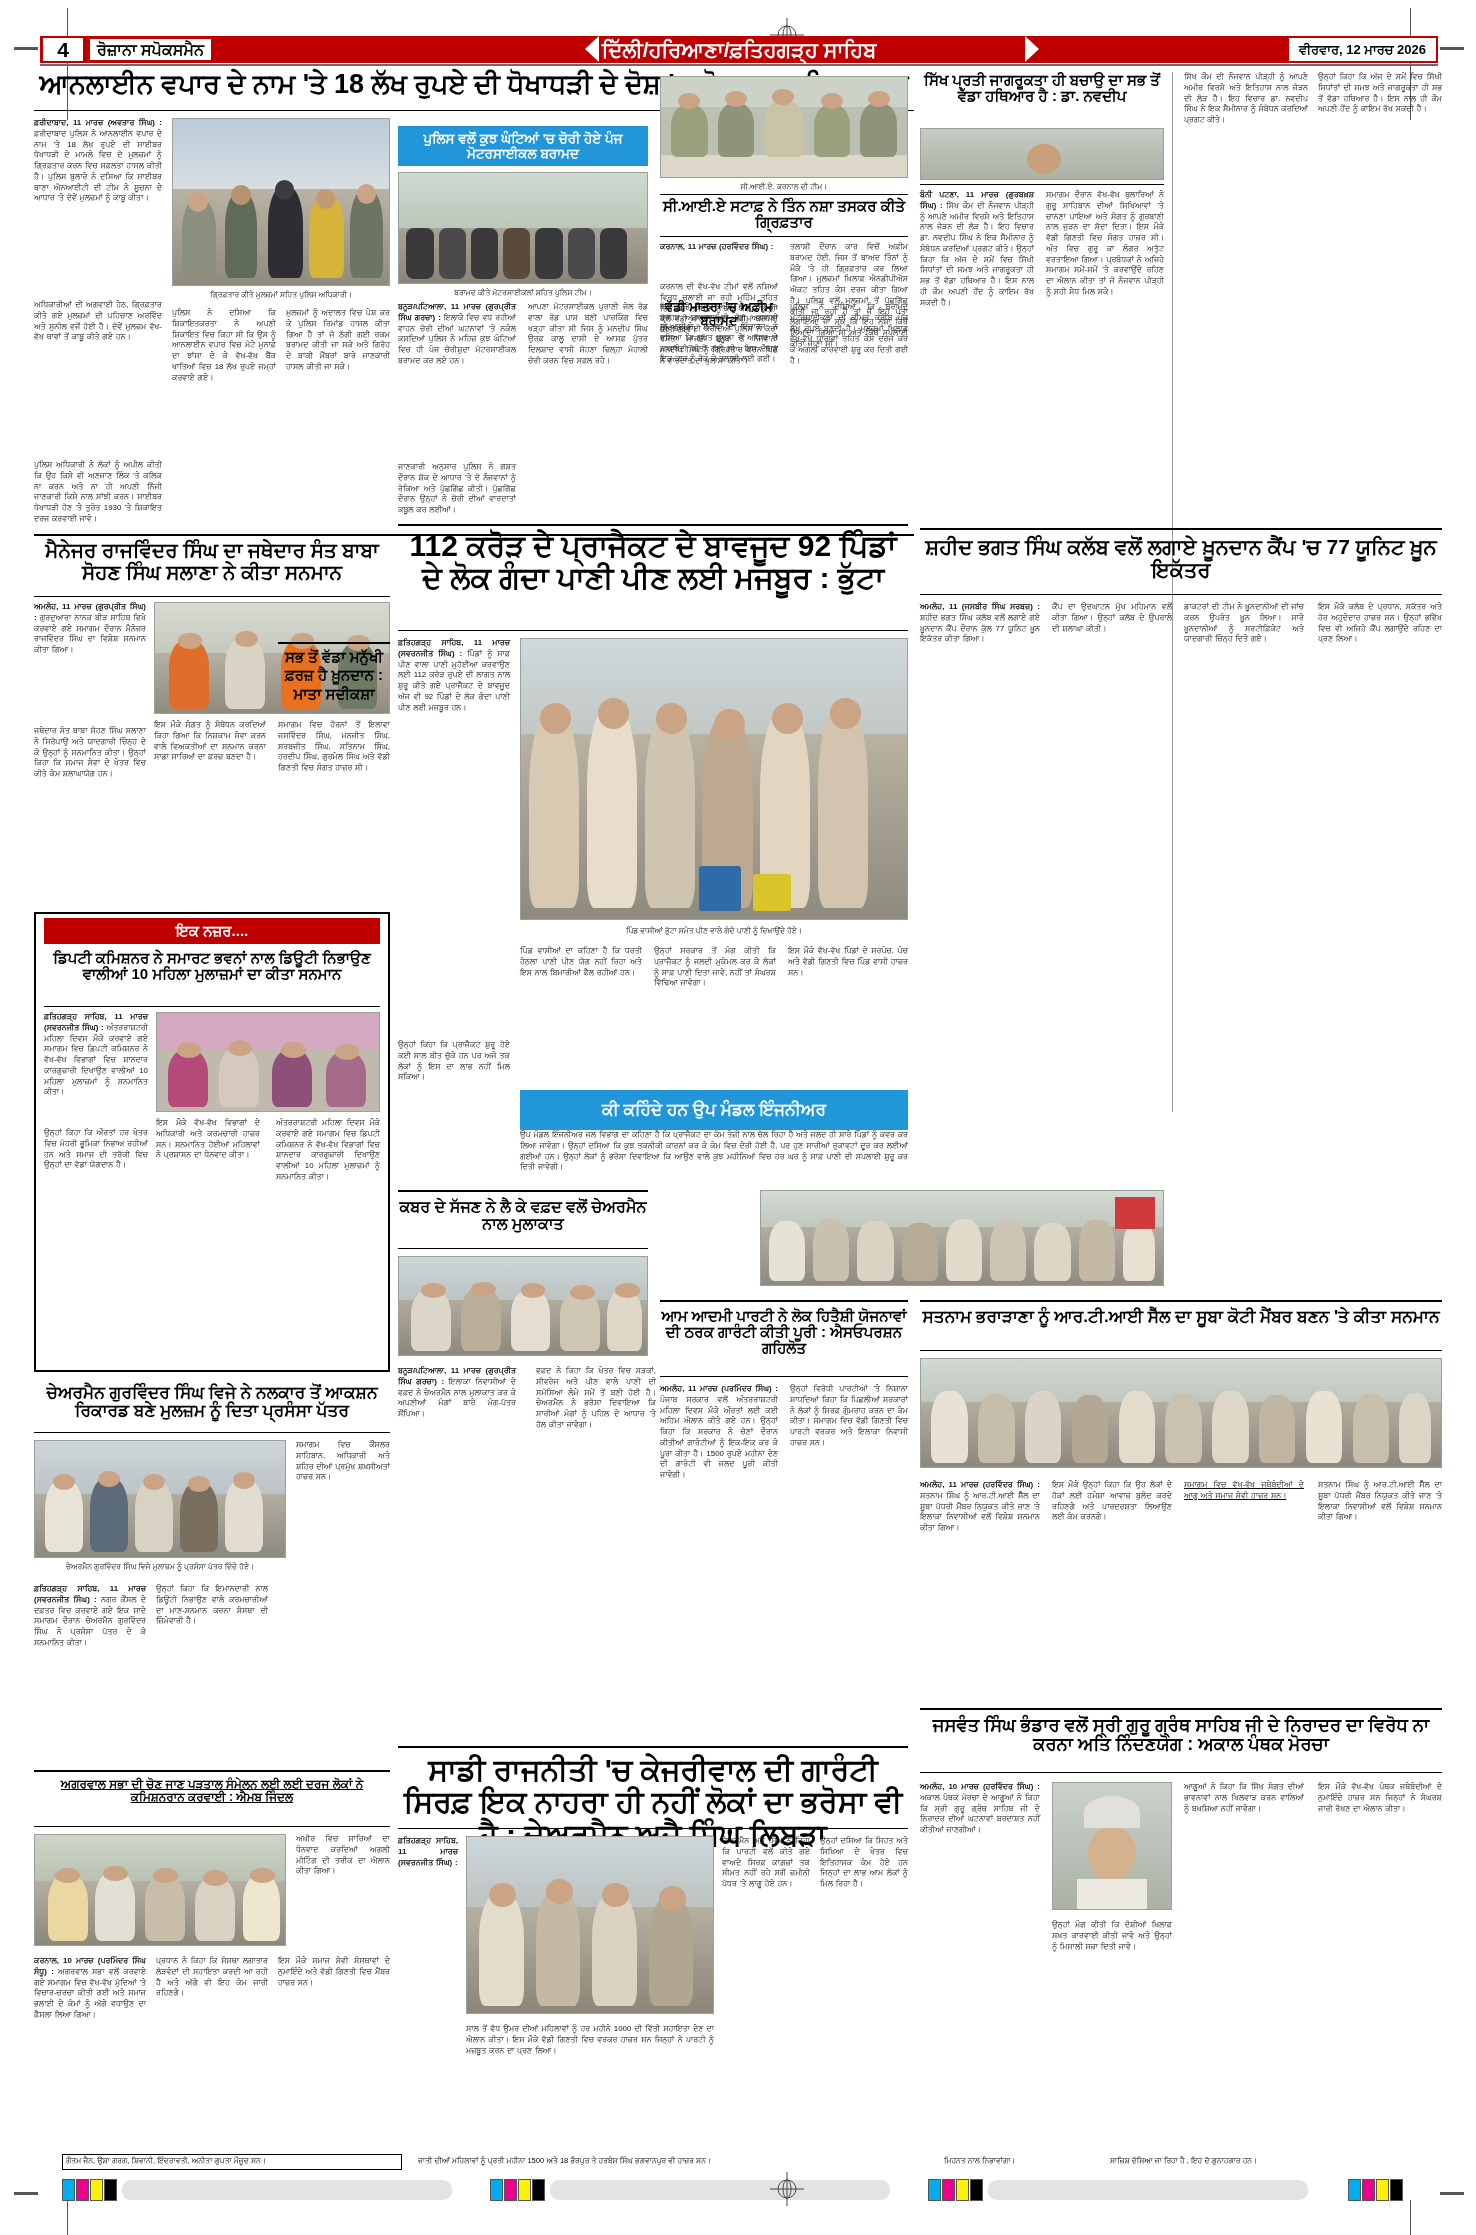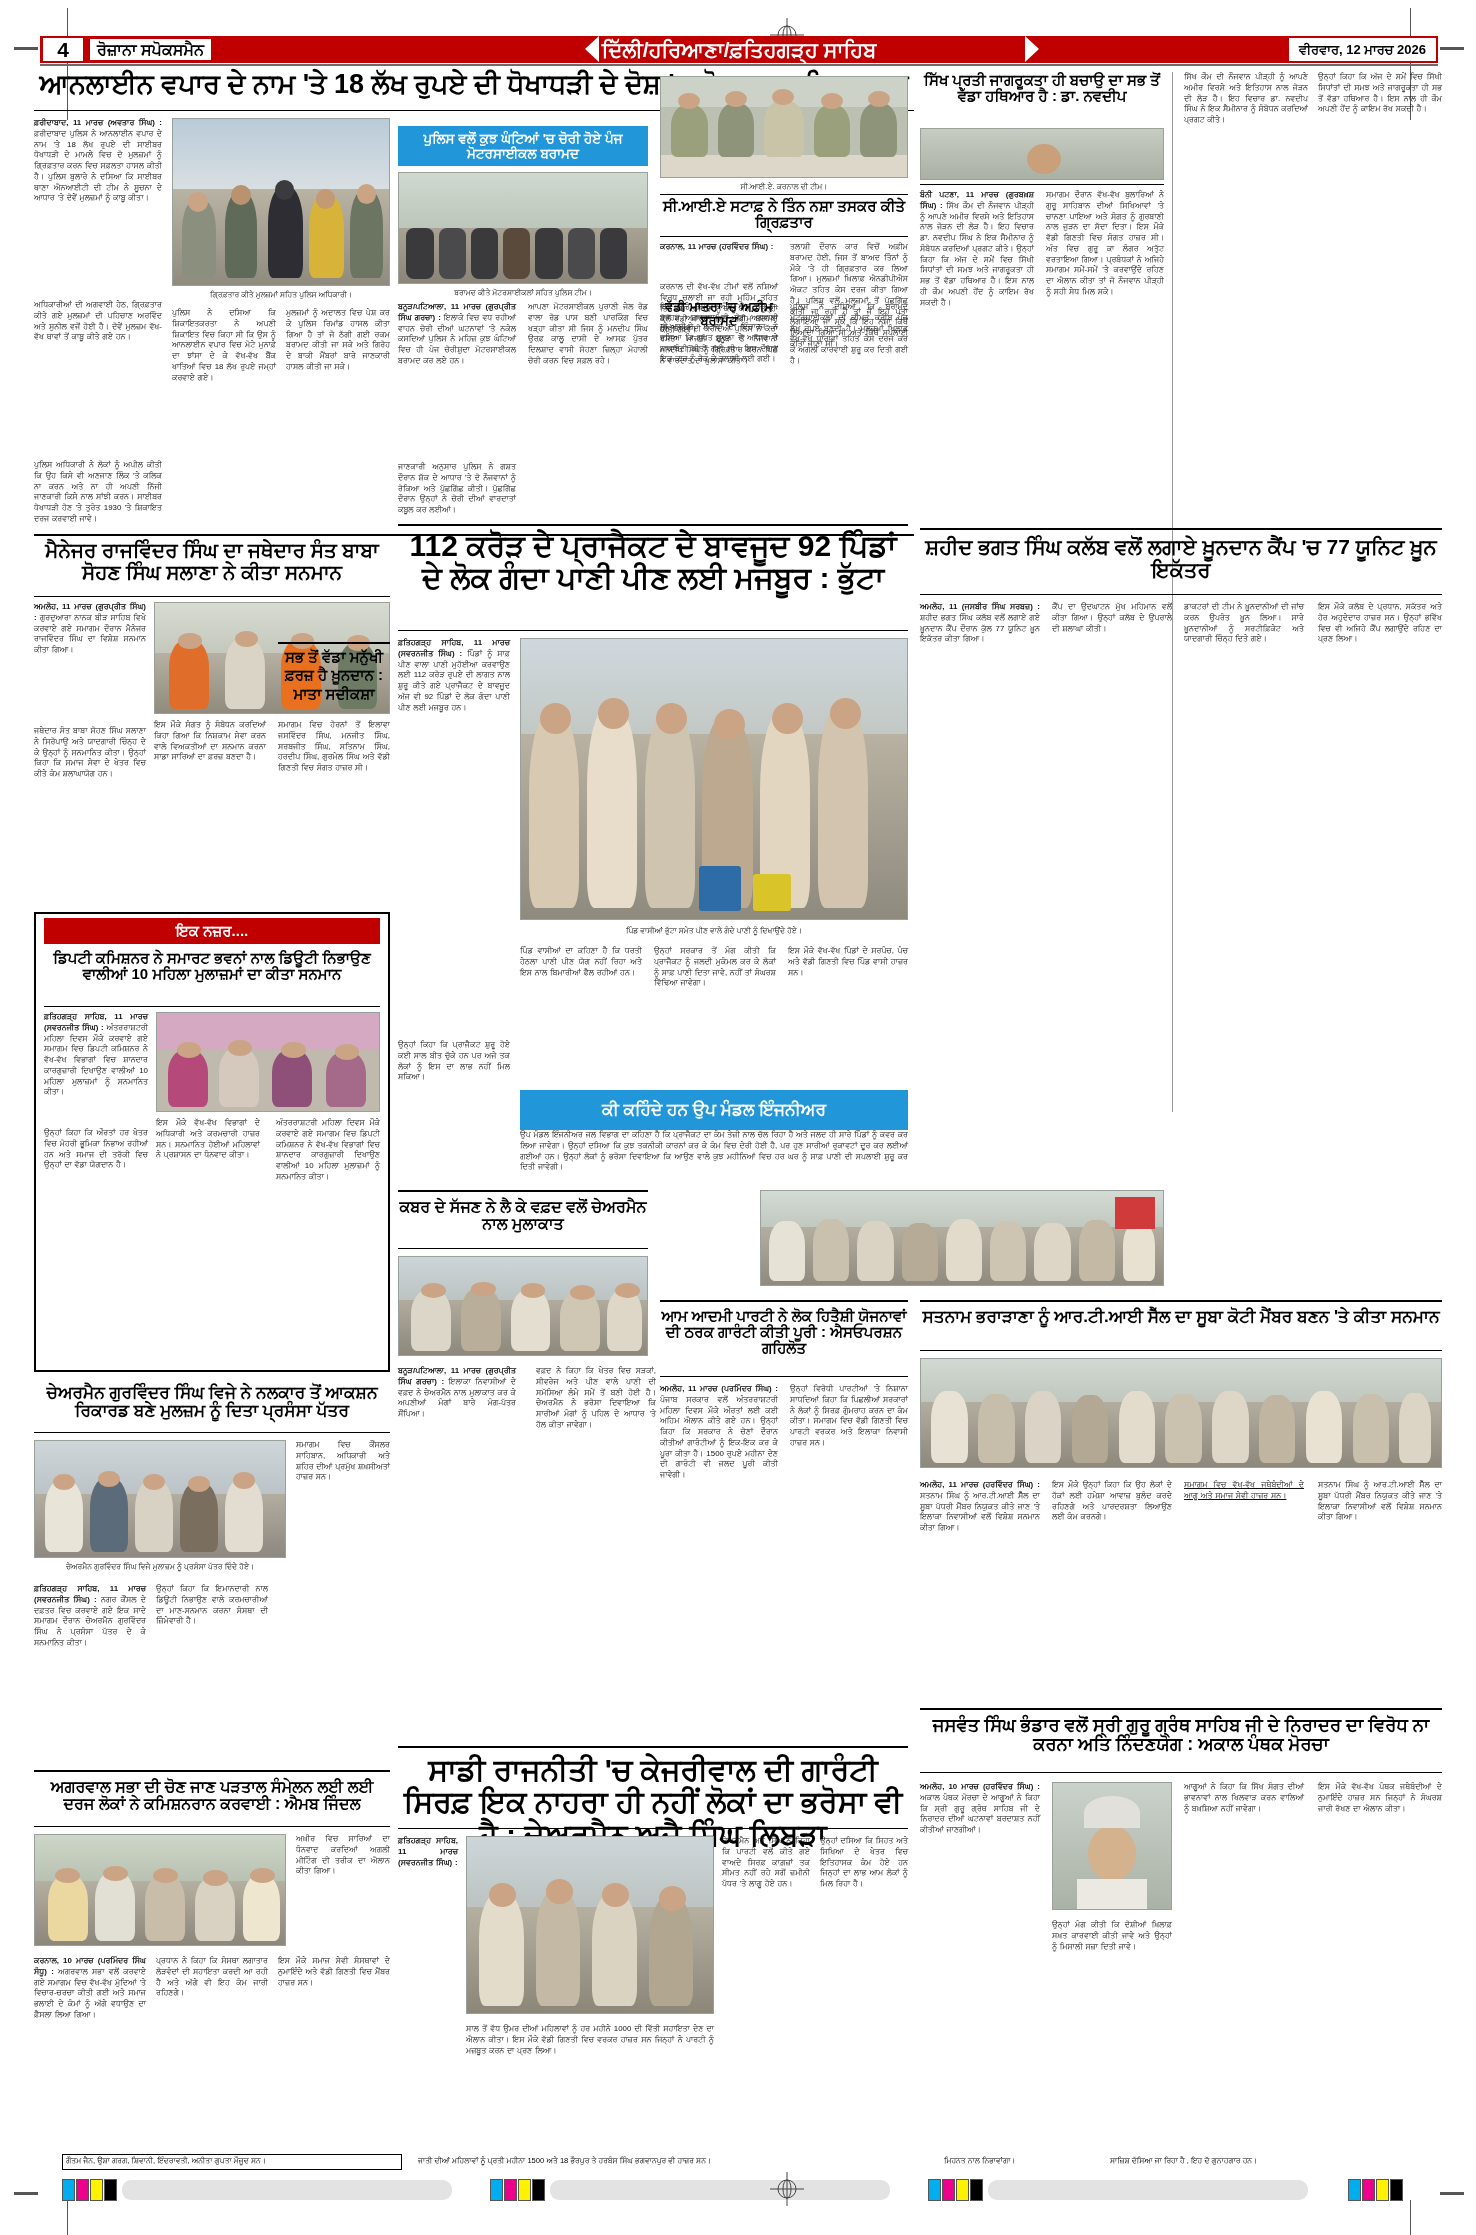--- a/index.html
+++ b/index.html
@@ -299,21 +299,21 @@
   </div>
   <div class="abs body dense" style="left:34px;top:1584px;width:112px;height:180px;">
     <span class="dateline">ਫ਼ਤਿਹਗੜ੍ਹ ਸਾਹਿਬ, 11 ਮਾਰਚ (ਸਵਰਨਜੀਤ ਸਿੰਘ) :</span>
     <span>ਨਗਰ ਕੌਂਸਲ ਦੇ ਦਫ਼ਤਰ ਵਿਚ ਕਰਵਾਏ ਗਏ ਇਕ ਸਾਦੇ ਸਮਾਗਮ ਦੌਰਾਨ ਚੇਅਰਮੈਨ ਗੁਰਵਿੰਦਰ ਸਿੰਘ ਨੇ ਪ੍ਰਸੰਸਾ ਪੱਤਰ ਦੇ ਕੇ ਸਨਮਾਨਿਤ ਕੀਤਾ।</span>
   </div>
   <div class="abs body dense" style="left:156px;top:1584px;width:112px;height:180px;">
     <span>ਉਨ੍ਹਾਂ ਕਿਹਾ ਕਿ ਇਮਾਨਦਾਰੀ ਨਾਲ ਡਿਊਟੀ ਨਿਭਾਉਣ ਵਾਲੇ ਕਰਮਚਾਰੀਆਂ ਦਾ ਮਾਣ-ਸਨਮਾਨ ਕਰਨਾ ਸੰਸਥਾ ਦੀ ਜ਼ਿੰਮੇਵਾਰੀ ਹੈ।</span>
   </div>
 
   <div class="abs rule-thick" style="left:34px;top:1770px;width:356px;"></div>
-  <div class="abs hl med" style="left:34px;top:1778px;width:356px;font-size:16px;">ਅਗਰਵਾਲ ਸਭਾ ਦੀ ਚੋਣ ਜਾਣ ਪੜਤਾਲ ਸੰਮੇਲਨ ਲਈ ਲਈ ਦਰਜ ਲੋਕਾਂ ਨੇ ਕਮਿਸ਼ਨਰਾਨ ਕਰਵਾਈ : ਐਮਬ ਜਿੰਦਲ</div>
+  <div class="abs hl med" style="left:34px;top:1778px;width:356px;font-size:12px;text-decoration:underline;">ਅਗਰਵਾਲ ਸਭਾ ਦੀ ਚੋਣ ਜਾਣ ਪੜਤਾਲ ਸੰਮੇਲਨ ਲਈ ਲਈ ਦਰਜ ਲੋਕਾਂ ਨੇ ਕਮਿਸ਼ਨਰਾਨ ਕਰਵਾਈ : ਐਮਬ ਜਿੰਦਲ</div>
   <div class="abs rule-h" style="left:34px;top:1826px;width:356px;"></div>
   <div class="abs photo" style="left:34px;top:1834px;width:252px;height:112px;">
     <div class="sky" style="height:42%;background:linear-gradient(#cdd6c8,#b9c1b2)"></div>
     <div class="grnd" style="height:58%;background:linear-gradient(#b5afa1,#8c877b)"></div>
     <div class="pp" style="left:5%;width:16%;height:60%;background:#ead8a0"></div>
     <div class="hh" style="left:8%;bottom:56%;width:10%;height:14%"></div>
     <div class="pp" style="left:24%;width:16%;height:62%;background:#e2e0d4"></div>
     <div class="hh" style="left:27%;bottom:58%;width:10%;height:14%"></div>
     <div class="pp" style="left:44%;width:16%;height:60%;background:#c8bda8"></div>
     <div class="hh" style="left:47%;bottom:56%;width:10%;height:14%"></div>

